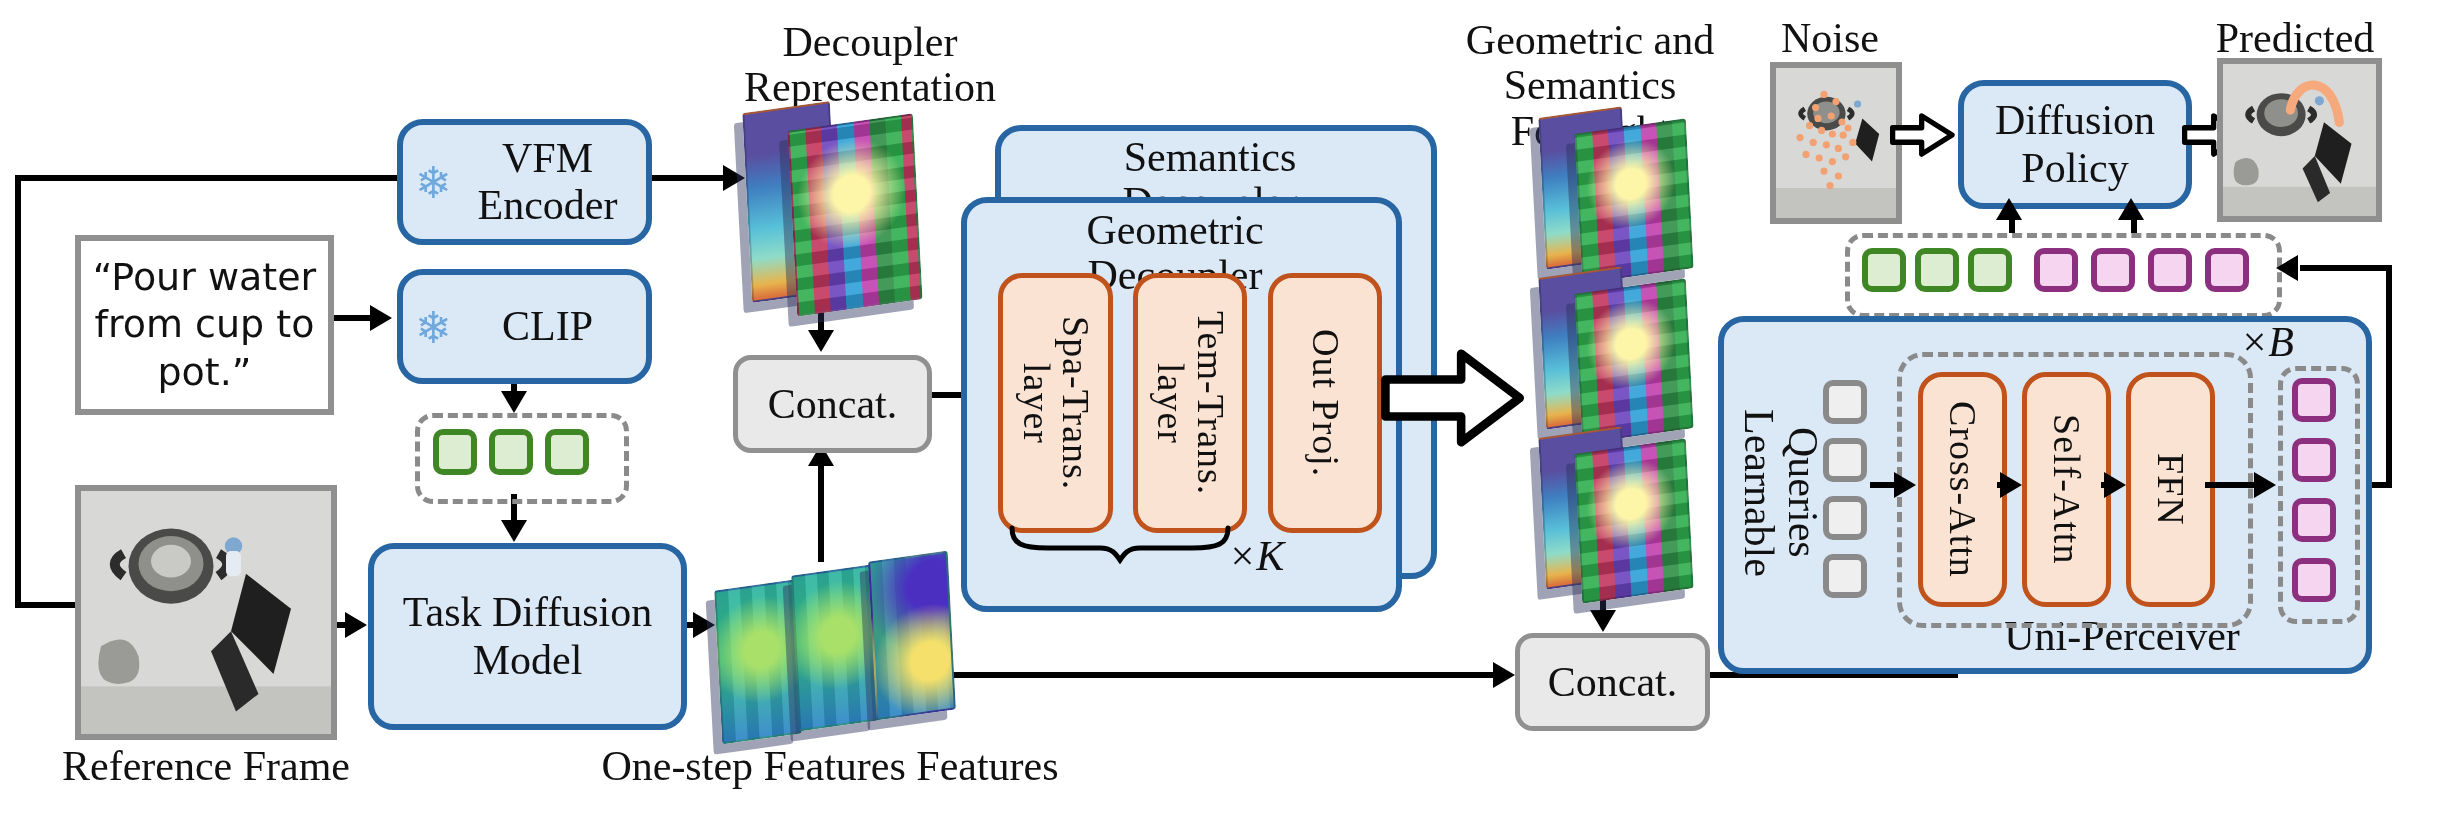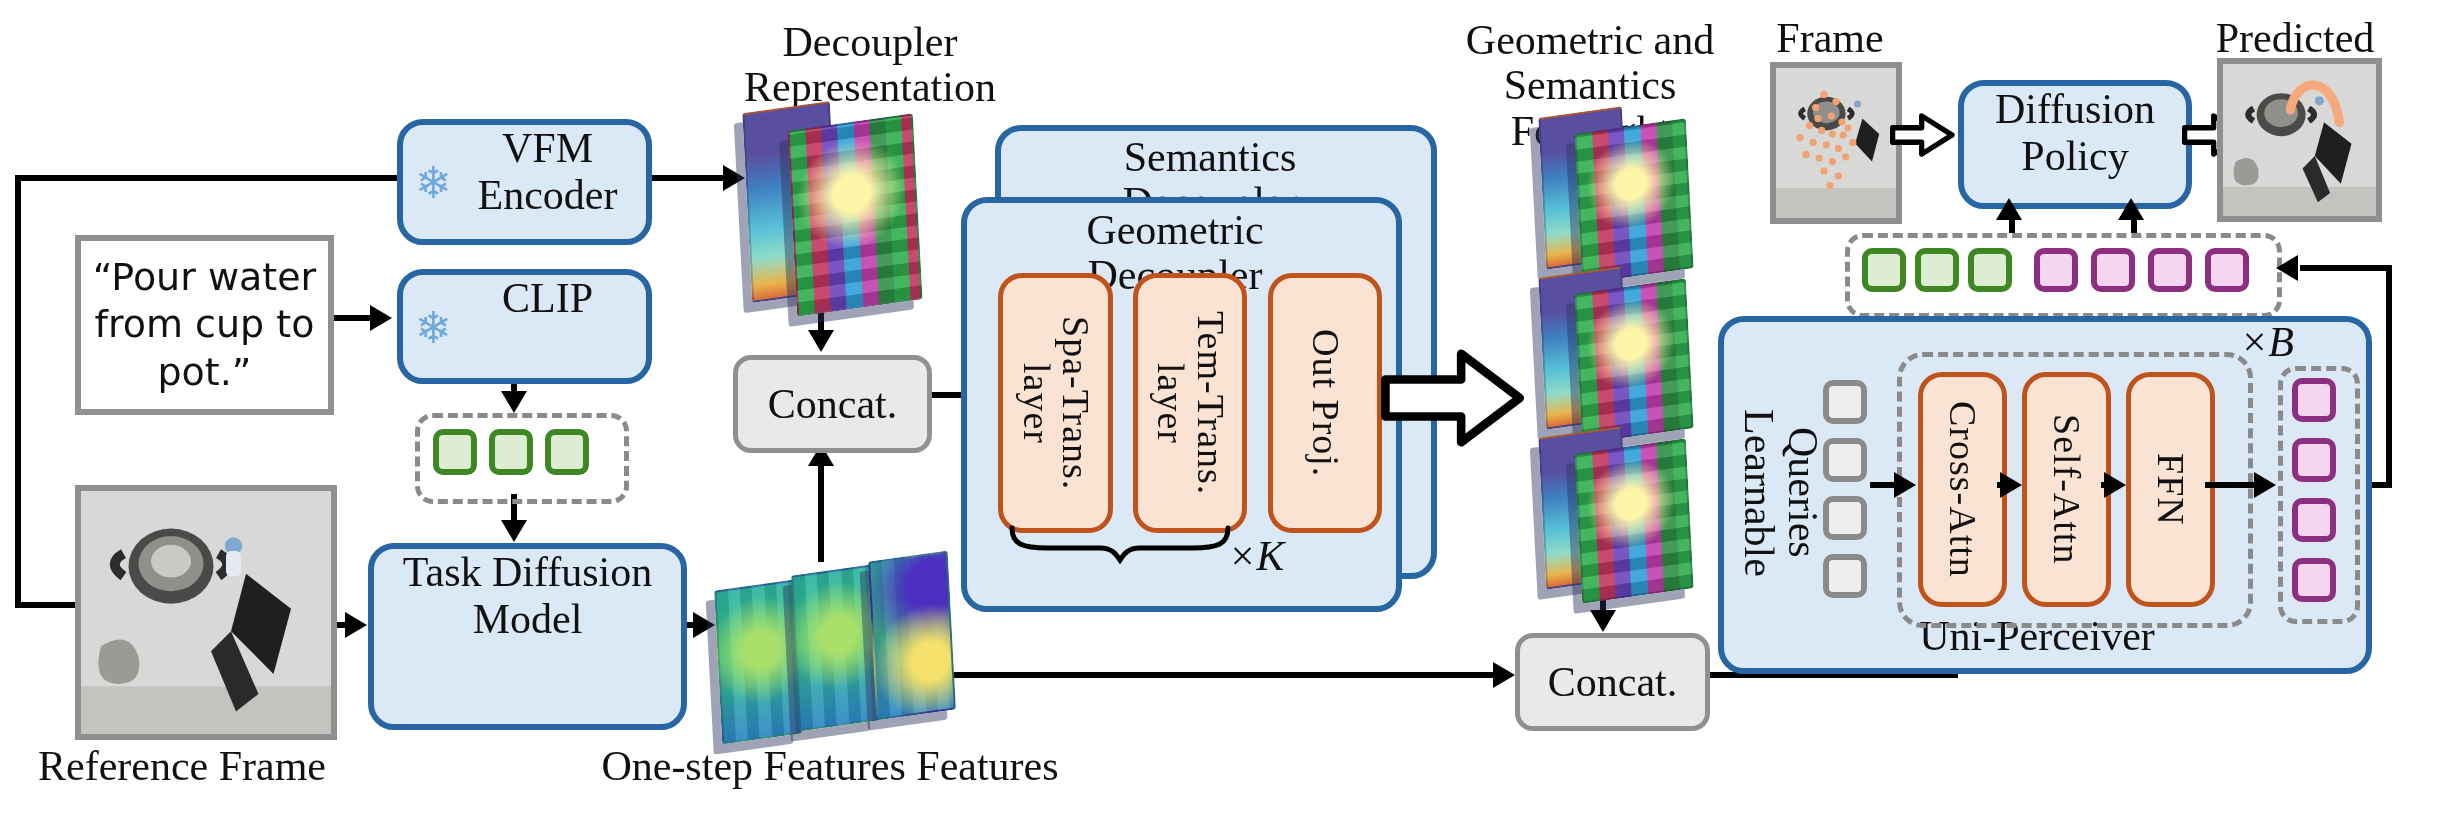--- a/index.html
+++ b/index.html
@@ -3,21 +3,21 @@
 <meta charset="utf-8">
 <style>
   html,body{margin:0;padding:0;background:#fff;}
   #canvas{position:relative;width:2448px;height:814px;background:#fff;overflow:hidden;
           font-family:"Liberation Serif", serif;color:#111;}
   .abs{position:absolute;}
   .pre{white-space:pre-line;}
   .ctr{text-align:center;}
   
   .box-blue{position:absolute;background:var(--blue-fill);border:6px solid var(--blue-border);
-            border-radius:26px;display:flex;align-items:flex-start;justify-content:center;}
+            border-radius:26px;display:flex;align-items:center;justify-content:center;}
   .box-orange{position:absolute;background:var(--orange-fill);border:5px solid var(--orange-border);
             border-radius:24px;display:flex;align-items:center;justify-content:center;}
   .box-gray{position:absolute;background:var(--gray-fill);border:5px solid var(--gray-border);
             border-radius:18px;display:flex;align-items:center;justify-content:center;font-size:42px;}
   .box-plain{position:absolute;background:#fff;border:6px solid var(--gray-border);
             display:flex;align-items:center;justify-content:center;}
   .dashed{position:absolute;border:5px dashed #8a8a8a;border-radius:18px;}
   .boxtxt{font-size:42px;line-height:1.12;}
   .lbl{position:absolute;font-size:42px;line-height:1.08;}
   .rot-rl{writing-mode:vertical-rl;font-size:38px;line-height:1.05;letter-spacing:1px;}
@@ -141,21 +141,21 @@
       <ellipse cx="36" cy="28" rx="8" ry="6.5" fill="#c9c9c6"></ellipse>
       <path d="M17,25 q-7,4 0,9" stroke="#2c2c2c" stroke-width="4" fill="none"></path>
       <path d="M55,25 q7,4 0,9" stroke="#2c2c2c" stroke-width="4" fill="none"></path>
       <circle cx="61" cy="22" r="3.5" fill="#7fa8d0"></circle>
       <rect x="58" y="24" width="6" height="10" rx="2" fill="#e4ebf2"></rect>
       <path d="M66,33 L84,47 L77,73 L60,56 Z" fill="#1f1f1f"></path>
       <path d="M60,56 L71,81 L62,88 L52,64 Z" fill="#2a2a2a"></path>
       <path d="M8,62 q11,-7 15,4 q2,11 -8,11 q-11,0 -7,-15" fill="#9a9a97"></path>
     </svg>
   </div>
-  <div class="lbl ctr" style="left:32px;top:744px;width:300px">Reference Frame</div>
+  <div class="lbl ctr" style="left:56px;top:744px;width:300px">Reference Frame</div>
 
   <div class="dashed" style="left:415px;top:413px;width:204px;height:81px"></div>
   <div class="tokrow" style="left:433px;top:429px;gap:12px">
     <div class="tok green"></div>
   <div class="tok green"></div>
       <div class="tok green"></div>
     </div>
 
   <div class="box-blue" style="left:368px;top:543px;width:307px;height:175px">
     <div class="boxtxt pre ctr">Task Diffusion
@@ -208,21 +208,21 @@
   <div class="slab mosaic" style="left:1578px;top:126px;width:108px;height:146px"></div>
   <div class="slab bluey" style="left:1542px;top:272px;width:80px;height:148px"></div>
   <div class="slab mosaic" style="left:1578px;top:286px;width:108px;height:146px"></div>
   <div class="slab bluey" style="left:1542px;top:432px;width:80px;height:148px"></div>
   <div class="slab mosaic" style="left:1578px;top:446px;width:108px;height:146px"></div>
 
   <div class="box-gray" style="left:1515px;top:633px;width:185px;height:88px">
     <span>Concat.</span>
   </div>
 
-  <div class="lbl ctr" style="left:1770px;top:16px;width:120px">Frame</div>
+  <div class="lbl ctr" style="left:1770px;top:16px;width:120px">Noise</div>
   <div class="photo" style="left:1770px;top:62px;width:120px;height:150px">
     <svg viewBox="0 0 100 125" width="120" height="150" preserveAspectRatio="none">
       <rect width="100" height="125" fill="#d8d8d6"></rect>
       <rect y="100" width="100" height="25" fill="#c3c3bf"></rect>
       <ellipse cx="42" cy="38" rx="16" ry="14" fill="#4a4a48"></ellipse>
       <ellipse cx="42" cy="37" rx="11" ry="9" fill="#8f8f8c"></ellipse>
       <path d="M24,34 q-7,4 0,8" stroke="#2c2c2c" stroke-width="4" fill="none"></path>
       <path d="M60,34 q7,4 0,8" stroke="#2c2c2c" stroke-width="4" fill="none"></path>
       <circle cx="68" cy="30" r="3" fill="#7fa8d0"></circle>
       <path d="M72,42 L86,55 L80,78 L66,63 Z" fill="#1f1f1f"></path>
@@ -302,21 +302,21 @@
   <div class="vl" style="left:2131px;top:212px;height:21px"></div>
   <div class="ah ah-u" style="left:2118px;top:198px"></div>
 
   <div class="hl" style="left:2350px;top:482px;width:42px"></div>
   <div class="vl" style="left:2386px;top:265px;height:223px"></div>
   <div class="hl" style="left:2300px;top:265px;width:92px"></div>
   <div class="ah ah-l" style="left:2276px;top:255px"></div>
 
   <div class="box-blue" style="left:1718px;top:316px;width:642px;height:346px"></div>
   <div class="lbl ital" style="left:2240px;top:320px">×B</div>
-  <div class="lbl ctr" style="left:1867px;top:614px;width:340px">Uni-Perceiver</div>
+  <div class="lbl ctr" style="left:1952px;top:614px;width:340px">Uni-Perceiver</div>
 
   <div class="abs rot-lr pre ctr" style="left:1737px;top:405px;height:175px">Learnable
 Queries</div>
   <div class="tokcol" style="left:1823px;top:380px;gap:14px">
     <div class="tok gray"></div>
   <div class="tok gray"></div>
       <div class="tok gray"></div>
       <div class="tok gray"></div>
     </div>
 

